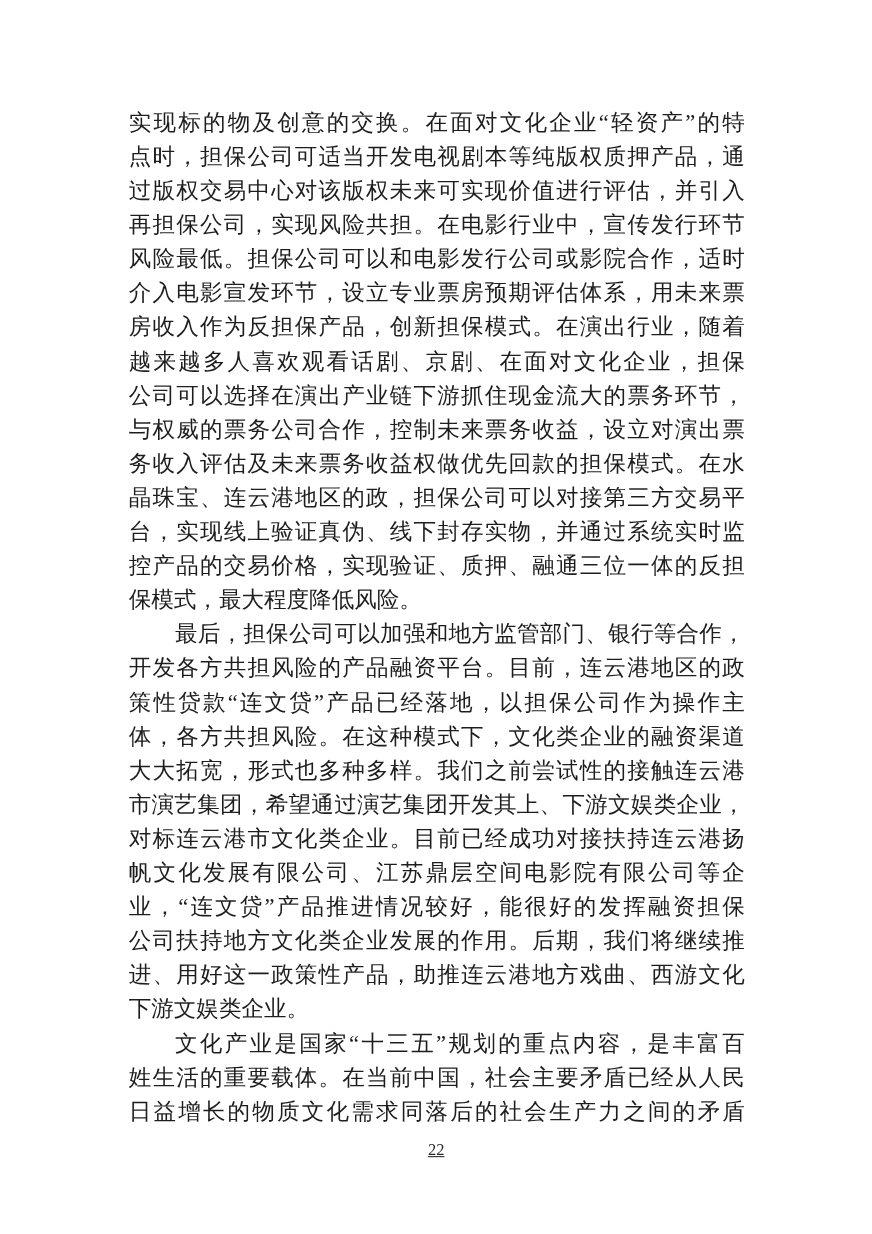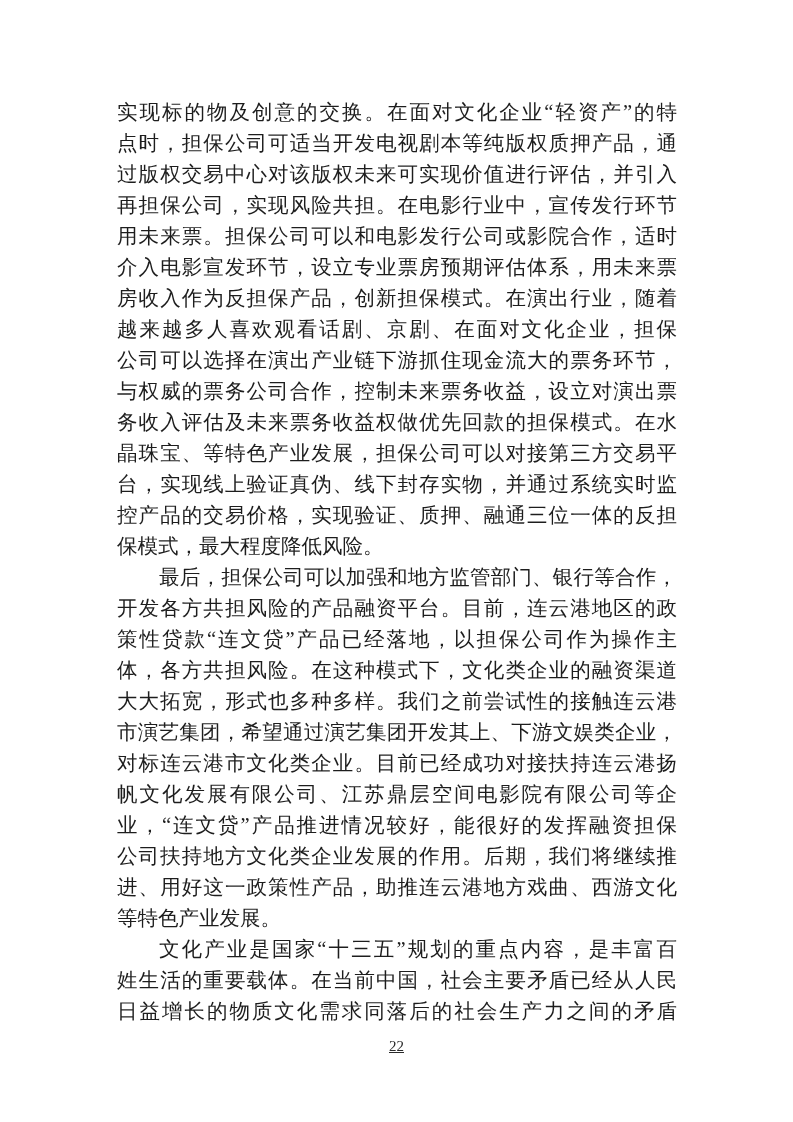--- a/index.html
+++ b/index.html
@@ -55,41 +55,41 @@
 </style>
 </head>
 <body>
 
 <div class="page">
   <div class="text-block">
       <div class="line">实现标的物及创意的交换。在面对文化企业“轻资产”的特</div>
       <div class="line">点时，担保公司可适当开发电视剧本等纯版权质押产品，通</div>
       <div class="line">过版权交易中心对该版权未来可实现价值进行评估，并引入</div>
       <div class="line">再担保公司，实现风险共担。在电影行业中，宣传发行环节</div>
-      <div class="line">用未来票。担保公司可以和电影发行公司或影院合作，适时</div>
+      <div class="line">风险最低。担保公司可以和电影发行公司或影院合作，适时</div>
       <div class="line">介入电影宣发环节，设立专业票房预期评估体系，用未来票</div>
       <div class="line">房收入作为反担保产品，创新担保模式。在演出行业，随着</div>
       <div class="line">越来越多人喜欢观看话剧、京剧、在面对文化企业，担保</div>
       <div class="line">公司可以选择在演出产业链下游抓住现金流大的票务环节，</div>
       <div class="line">与权威的票务公司合作，控制未来票务收益，设立对演出票</div>
       <div class="line">务收入评估及未来票务收益权做优先回款的担保模式。在水</div>
-      <div class="line">晶珠宝、等特色产业发展，担保公司可以对接第三方交易平</div>
+      <div class="line">晶珠宝、连云港地区的政，担保公司可以对接第三方交易平</div>
       <div class="line">台，实现线上验证真伪、线下封存实物，并通过系统实时监</div>
       <div class="line">控产品的交易价格，实现验证、质押、融通三位一体的反担</div>
       <div class="line para-end">保模式，最大程度降低风险。</div>
       <div class="line indent">最后，担保公司可以加强和地方监管部门、银行等合作，</div>
       <div class="line">开发各方共担风险的产品融资平台。目前，连云港地区的政</div>
       <div class="line">策性贷款“连文贷”产品已经落地，以担保公司作为操作主</div>
       <div class="line">体，各方共担风险。在这种模式下，文化类企业的融资渠道</div>
       <div class="line">大大拓宽，形式也多种多样。我们之前尝试性的接触连云港</div>
       <div class="line">市演艺集团，希望通过演艺集团开发其上、下游文娱类企业，</div>
       <div class="line">对标连云港市文化类企业。目前已经成功对接扶持连云港扬</div>
       <div class="line">帆文化发展有限公司、江苏鼎层空间电影院有限公司等企</div>
       <div class="line">业，“连文贷”产品推进情况较好，能很好的发挥融资担保</div>
       <div class="line">公司扶持地方文化类企业发展的作用。后期，我们将继续推</div>
       <div class="line">进、用好这一政策性产品，助推连云港地方戏曲、西游文化</div>
-      <div class="line para-end">等特色产业发展。</div>
+      <div class="line para-end">下游文娱类企业。</div>
       <div class="line indent">文化产业是国家“十三五”规划的重点内容，是丰富百</div>
       <div class="line">姓生活的重要载体。在当前中国，社会主要矛盾已经从人民</div>
       <div class="line">日益增长的物质文化需求同落后的社会生产力之间的矛盾</div>
     </div>
   <div class="page-number">22</div>
 </div>
 
 </body></html>

